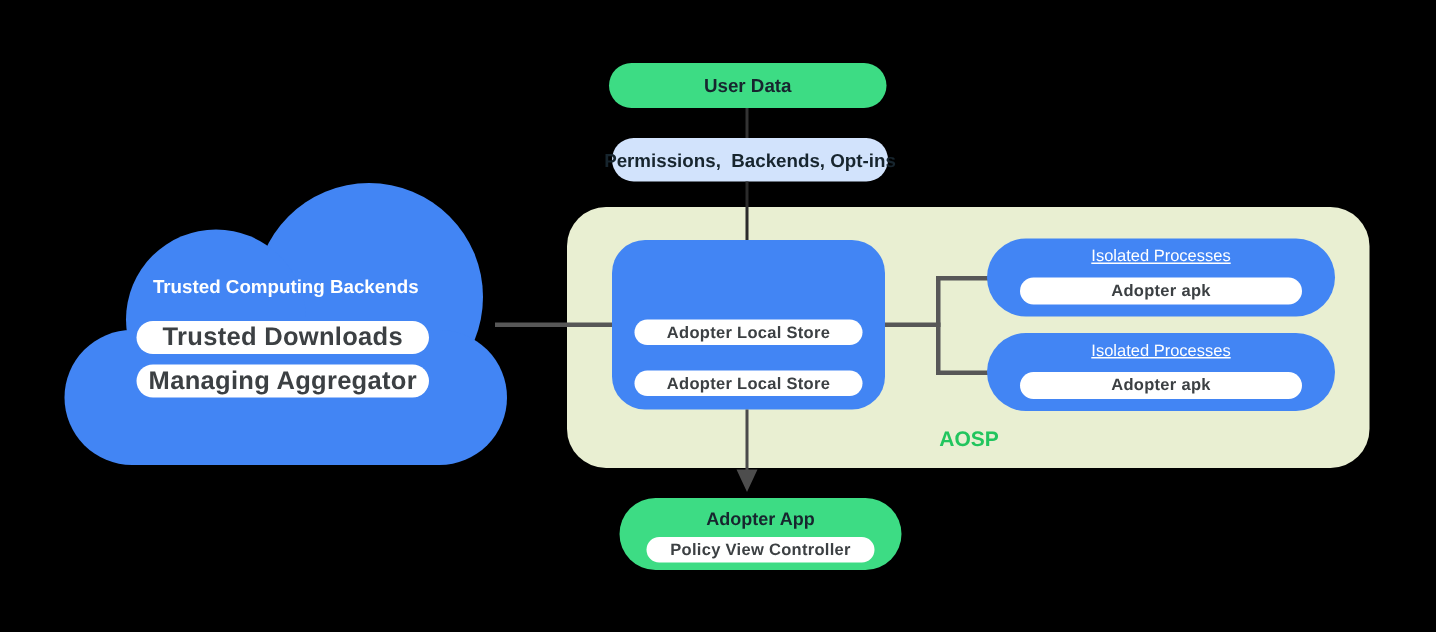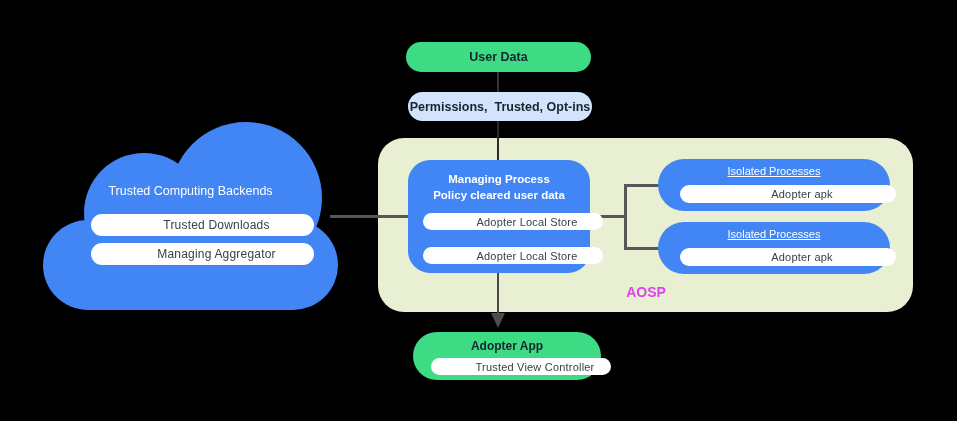--- a/index.html
+++ b/index.html
@@ -11,38 +11,38 @@
   .abs { position:absolute; }
 
   
   .pill {
     position:absolute; border-radius:999px;
     display:flex; align-items:center; justify-content:center;
   }
   .white-pill {
     position:absolute; background:#ffffff; border-radius:999px;
     display:flex; align-items:center; justify-content:center;
-    color:#3c4043; font-size:11px; font-weight:400; letter-spacing:.2px;padding-left:28px;
+    color:#3c4043; font-size:11px; font-weight:700; letter-spacing:.2px;
   }
   .line { position:absolute; background:#575757; }
 
   
   #user-data   { left:406px; top:42px;  width:185px; height:30px; background:#3ddc84;
                  color:#17252e; font-size:12.5px; font-weight:bold; }
   #permissions { left:408px; top:92px;  width:184px; height:29px; background:#d2e3fc;
                  color:#17252e; font-size:12.5px; font-weight:bold; white-space:pre; }
 
   #conn-v1 { left:497px; top:72px;  width:2px; height:21px; background:#333; }
   #conn-v2 { left:497px; top:121px; width:2px; height:40px; background:#2b2b2b; z-index:3; }
 
   
   #aosp-box   { left:378px; top:138px; width:535px; height:174px;
                 background:#e9efd2; border-radius:26px; z-index:1; }
   #aosp-label { left:600px; top:284px; width:92px; text-align:center;
-                color:#d946ef; font-size:14px; font-weight:bold; z-index:4; }
+                color:#22c55e; font-size:14px; font-weight:bold; z-index:4; }
 
   
   #managing-box { left:408px; top:160px; width:182px; height:113px;
                   background:#4285f4; border-radius:22px; z-index:4; }
   #managing-title { position:absolute; left:0; top:12px; width:100%;
                   text-align:center; color:#fff; font-size:11.5px;
                   font-weight:bold; line-height:1.35; }
   #managing-store-1 { left:15px; top:53px; width:152px; height:17px; }
   #managing-store-2 { left:15px; top:87px; width:152px; height:17px; }
 
@@ -61,22 +61,22 @@
               text-align:center; color:#fff; font-size:11px; font-weight:normal;
               text-decoration:underline; }
   .isolated-item { left:22px; top:26px; width:188px; height:18px; }
 
   
   .cloud-part { position:absolute; background:#4285f4; z-index:1; }
   #cloud-bump-right { left:170px; top:122px; width:152px; height:152px; border-radius:50%; }
   #cloud-bump-left  { left:84px;  top:153px; width:120px; height:120px; border-radius:50%; }
   #cloud-body       { left:43px;  top:220px; width:295px; height:90px;  border-radius:45px; }
   #cloud-title { left:43px; top:184px; width:295px; text-align:center;
-                 color:#fff; font-size:12.5px; font-weight:normal; z-index:2; }
-  .cloud-pill { left:91px; width:195px; height:22px; z-index:2; font-size:12px;text-align:right; }
+                 color:#fff; font-size:12.5px; font-weight:bold; z-index:2; }
+  .cloud-pill { left:91px; width:195px; height:22px; z-index:2; font-size:17px;text-align:right; }
   #cloud-pill-1 { top:214px; }
   #cloud-pill-2 { top:243px; }
   #cloud-pill-3 { top:272px; }
 
   #conn-h-cloud { left:330px; top:215px; width:79px; height:3px; z-index:2; }
 
   
   #arrow-line { left:497px; top:273px; width:2px; height:41px; background:#4a4a4a; z-index:4; }
   #arrow-head { left:491px; top:313px; width:0; height:0; z-index:4;
                 border-left:7px solid transparent; border-right:7px solid transparent;
@@ -87,39 +87,35 @@
                  color:#17252e; font-size:12px; font-weight:bold; }
   #adopter-item { left:18px; top:26px; width:152px; height:17px; }
 </style>
 </head>
 <body>
 
 <div id="canvas">
 
   <div id="user-data" class="pill">User Data</div>
   <div id="conn-v1" class="line"></div>
-  <div id="permissions" class="pill">Permissions,  Trusted, Opt-ins</div>
+  <div id="permissions" class="pill">Permissions,  Backends, Opt-ins</div>
   <div id="conn-v2" class="line"></div>
 
   <div id="aosp-box" class="abs"></div>
   <div id="aosp-label" class="abs">AOSP</div>
 
   <div id="cloud-bump-right" class="cloud-part"></div>
   <div id="cloud-bump-left" class="cloud-part"></div>
   <div id="cloud-body" class="cloud-part"></div>
   <div id="cloud-title" class="abs">Trusted Computing Backends</div>
   <div id="cloud-pill-1" class="white-pill cloud-pill">Trusted Downloads</div>
   <div id="cloud-pill-2" class="white-pill cloud-pill">Managing Aggregator</div>
   <div id="conn-h-cloud" class="line"></div>
 
   <div id="managing-box" class="abs">
-    <div id="managing-title">
-      <div>Managing Process</div>
-      <div>Policy cleared user data</div>
-    </div>
     <div id="managing-store-1" class="white-pill">Adopter Local Store</div>
     <div id="managing-store-2" class="white-pill">Adopter Local Store</div>
   </div>
 
   <div id="conn-h-mid" class="line"></div>
   <div id="conn-v-branch" class="line"></div>
   <div id="conn-h-top" class="line"></div>
   <div id="conn-h-bot" class="line"></div>
 
   <div id="isolated-1" class="isolated">
@@ -128,16 +124,16 @@
   </div>
   <div id="isolated-2" class="isolated">
     <div class="isolated-title">Isolated Processes</div>
     <div class="white-pill isolated-item">Adopter apk</div>
   </div>
 
   <div id="arrow-line" class="abs"></div>
   <div id="arrow-head" class="abs"></div>
   <div id="adopter-app" class="abs">
     <div id="adopter-title">Adopter App</div>
-    <div id="adopter-item" class="white-pill">Trusted View Controller</div>
+    <div id="adopter-item" class="white-pill">Policy View Controller</div>
   </div>
 
 </div>
 
 </body></html>

